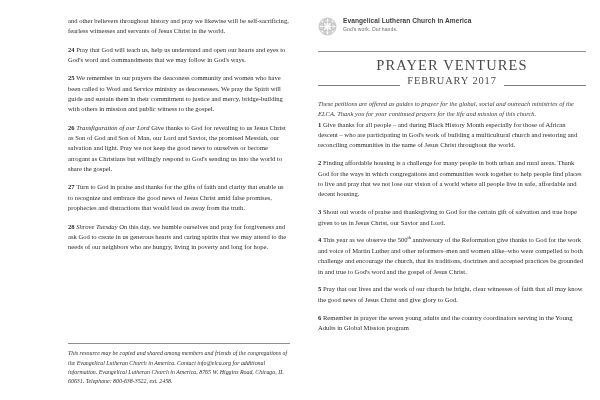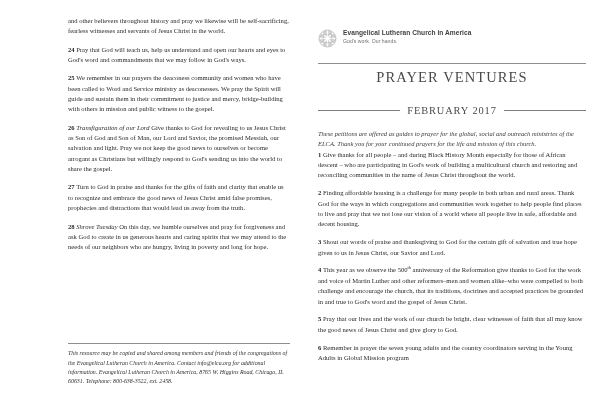--- a/index.html
+++ b/index.html
@@ -25,21 +25,21 @@
   .col-left {
     position: absolute;
     left: 68px;
     top: 16px;
     width: 222px;
     height: 370px;
   }
   .col-right {
     position: absolute;
     left: 318px;
-    top: 28px;
+    top: 16px;
     width: 268px;
     height: 370px;
   }
 
   
   .masthead {
     display: flex;
     align-items: flex-start;
     gap: 6px;
     height: 26px;
@@ -82,23 +82,23 @@
     text-align: center;
     font-family: "Liberation Serif", serif;
     font-size: 14.5px;
     letter-spacing: 1.1px;
     color: #4a4a4a;
     margin-top: 6px;
     line-height: 1.05;
   }
   .issue-row {
     display: flex;
-    align-items: center;
+    align-items: flex-end;
     gap: 7px;
-    margin-top: 20px;
+    margin-top: 2px;
   }
   .issue-row .seg {
     flex: 1 1 auto;
     border-top: 1px solid #7d7d7d;
     height: 0;
   }
   .issue-date {
     flex: 0 0 auto;
     font-family: "Liberation Serif", serif;
     font-size: 10.4px;

